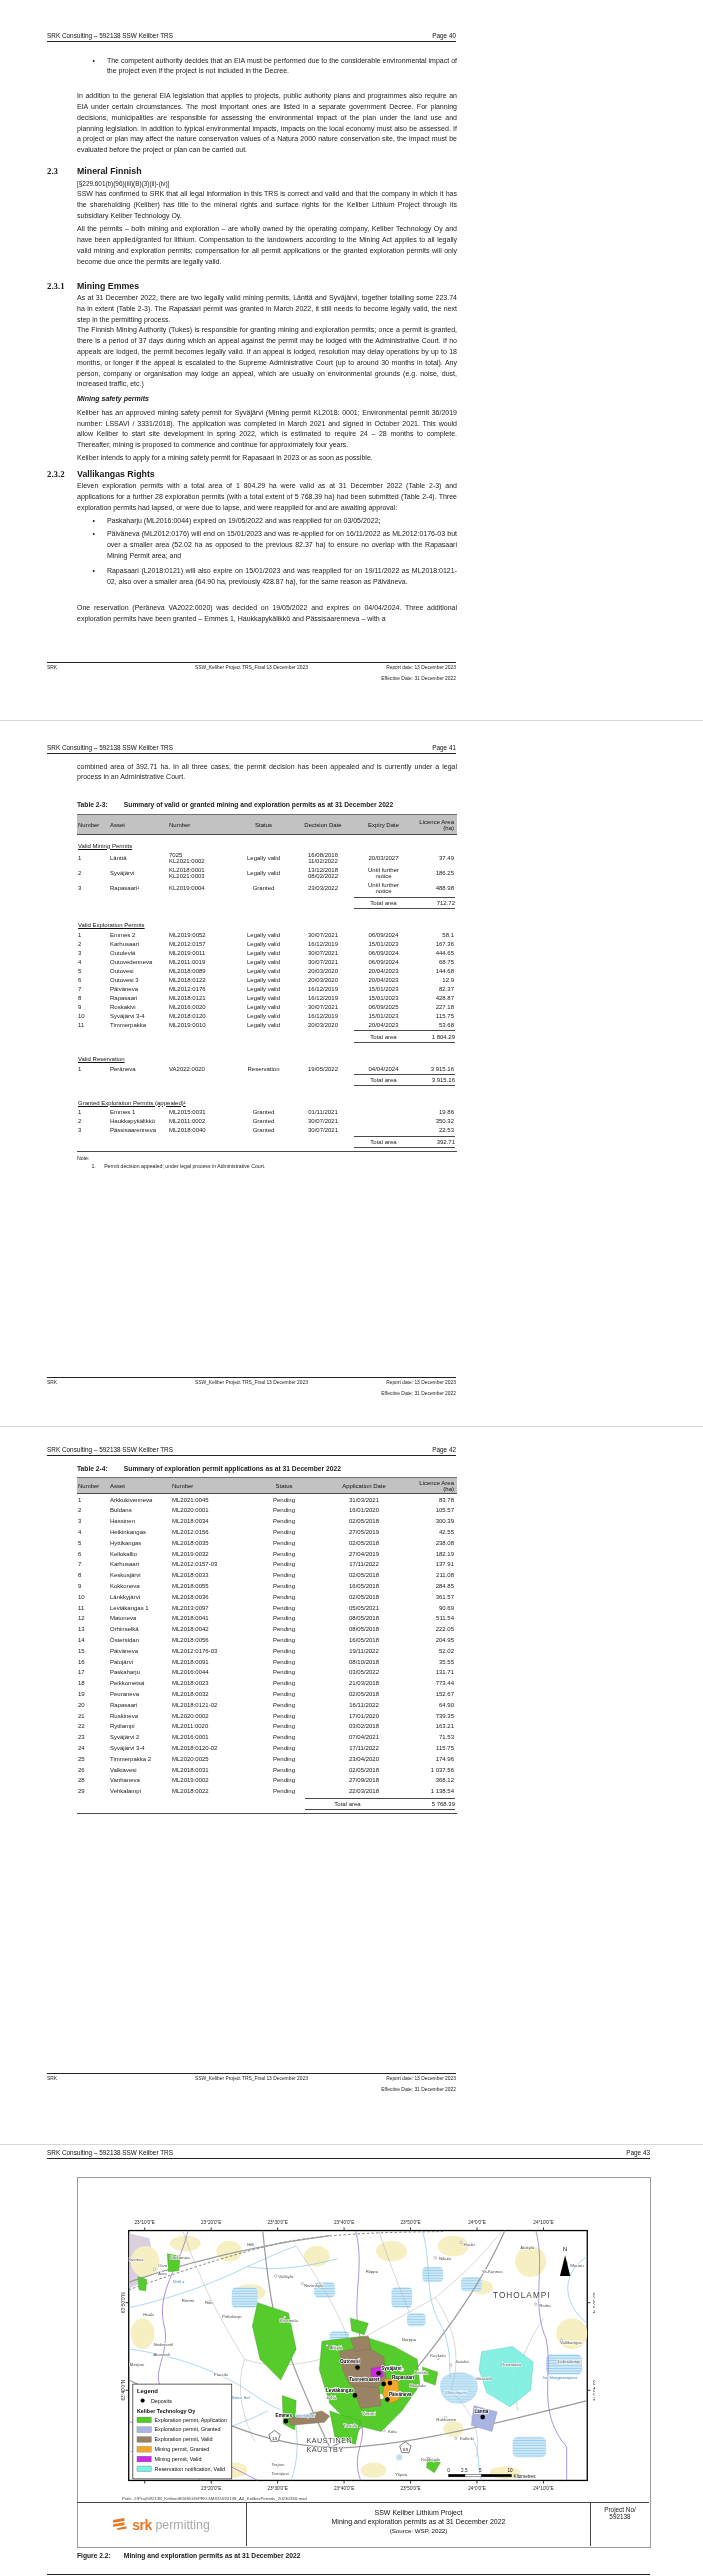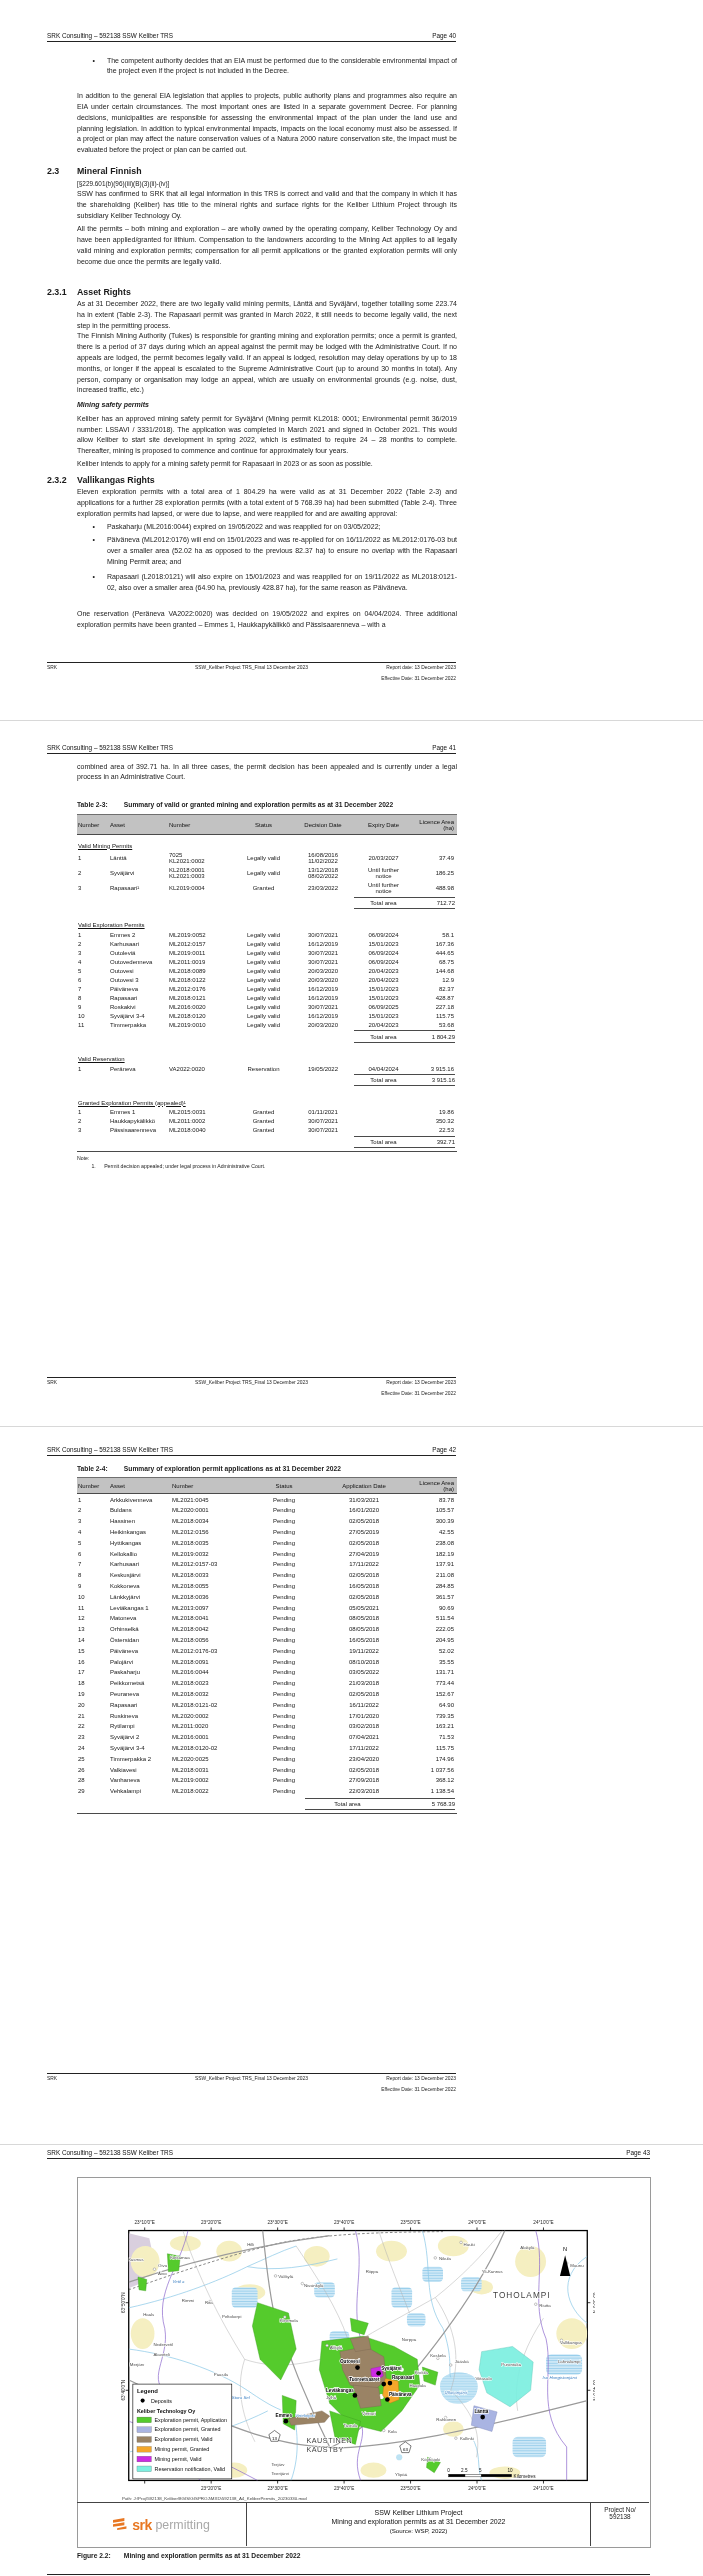--- a/index.html
+++ b/index.html
@@ -11,21 +11,21 @@
   .hdr .pg{position:absolute;top:0;}
   .hdrline{position:absolute;left:47px;height:1px;background:#222;}
   .ftrline{position:absolute;left:47px;height:1px;background:#222;}
   .ftr{position:absolute;left:47px;font-size:4.9px;color:#222;}
   .ftr-c{position:absolute;text-align:center;font-size:4.9px;color:#222;}
   .ftr-r{position:absolute;text-align:right;font-size:4.9px;color:#222;}
   
   .content{position:absolute;left:77px;width:380px;}
   .para{font-size:7px;line-height:10.8px;text-align:justify;}
   .h1{position:relative;font-size:8.8px;font-weight:bold;line-height:13.4px;}
-  .h1 .num{position:absolute;left:-30px;top:0;}
+  .h1 .num{position:absolute;left:-30px;top:0;font-family:Liberation Serif, serif;}
   .code{font-size:6.4px;line-height:9.3px;}
   .subh{font-size:7px;font-style:italic;line-height:10.3px;font-weight:bold;}
   .bullet{display:flex;font-size:7px;line-height:10.8px;}
   .bullet .dot{width:14.4px;padding-left:15.5px;flex:none;}
   .bullet .btxt{flex:1;text-align:justify;}
   
   .tbltitle{font-size:6.7px;font-weight:bold;}
   .tbltitle .tlab{display:inline-block;width:45px;}
   .thead{display:grid;background:#c2c2c2;border-top:0.5px solid #6f6f6f;border-bottom:1px solid #4a4a4a;font-size:6px;color:#111;align-items:center;min-height:19.6px;}
   .t23{grid-template-columns:32px 59px 67px 57px 62px 59px 42px;}
@@ -91,23 +91,23 @@
       <div class="btxt">The competent authority decides that an EIA must be performed due to the considerable environmental impact of the project even if the project is not included in the Decree.</div>
     </div>
     <div class="para" style="margin-top:14px;">In addition to the general EIA legislation that applies to projects, public authority plans and programmes also require an EIA under certain circumstances. The most important ones are listed in a separate government Decree. For planning decisions, municipalities are responsible for assessing the environmental impact of the plan under the land use and planning legislation. In addition to typical environmental impacts, impacts on the local economy must also be assessed. If a project or plan may affect the nature conservation values of a Natura 2000 nature conservation site, the impact must be evaluated before the project or plan can be carried out.</div>
     <div class="h1" style="margin-top:9.3px;">
       <span class="num">2.3</span>
       <span>Mineral Finnish</span>
     </div>
     <div class="code">[§229.601(b)(96)(iii)(B)(3)(ii)-(iv)]</div>
     <div class="para" style="margin-top:1.5px;">SSW has confirmed to SRK that all legal information in this TRS is correct and valid and that the company in which it has the shareholding (Keliber) has title to the mineral rights and surface rights for the Keliber Lithium Project through its subsidiary Keliber Technology Oy.</div>
     <div class="para" style="margin-top:2.6px;">All the permits – both mining and exploration – are wholly owned by the operating company, Keliber Technology Oy and have been applied/granted for lithium. Compensation to the landowners according to the Mining Act applies to all legally valid mining and exploration permits; compensation for all permit applications or the granted exploration permits will only become due once the permits are legally valid.</div>
-    <div class="h1" style="margin-top:18px;">
+    <div class="h1" style="margin-top:12px;">
       <span class="num">2.3.1</span>
-      <span>Asset Rights</span>
+      <span>Mining Emmes</span>
     </div>
     <div class="para">As at 31 December 2022, there are two legally valid mining permits, Länttä and Syväjärvi, together totalling some 223.74 ha in extent (Table 2-3). The Rapasaari permit was granted in March 2022, it still needs to become legally valid, the next step in the permitting process.</div>
     <div class="para">The Finnish Mining Authority (Tukes) is responsible for granting mining and exploration permits; once a permit is granted, there is a period of 37 days during which an appeal against the permit may be lodged with the Administrative Court. If no appeals are lodged, the permit becomes legally valid. If an appeal is lodged, resolution may delay operations by up to 18 months, or longer if the appeal is escalated to the Supreme Administrative Court (up to around 30 months in total). Any person, company or organisation may lodge an appeal, which are usually on environmental grounds (e.g. noise, dust, increased traffic, etc.)</div>
     <div class="subh" style="margin-top:3.6px;">Mining safety permits</div>
     <div class="para" style="margin-top:3.6px;">Keliber has an approved mining safety permit for Syväjärvi (Mining permit KL2018: 0001; Environmental permit 36/2019 number: LSSAVI / 3331/2018). The application was completed in March 2021 and signed in October 2021. This would allow Keliber to start site development in spring 2022, which is estimated to require 24 – 28 months to complete. Thereafter, mining is proposed to commence and continue for approximately four years.</div>
     <div class="para" style="margin-top:2.6px;">Keliber intends to apply for a mining safety permit for Rapasaari in 2023 or as soon as possible.</div>
     <div class="h1" style="margin-top:3.6px;">
       <span class="num">2.3.2</span>
       <span>Vallikangas Rights</span>
     </div>

